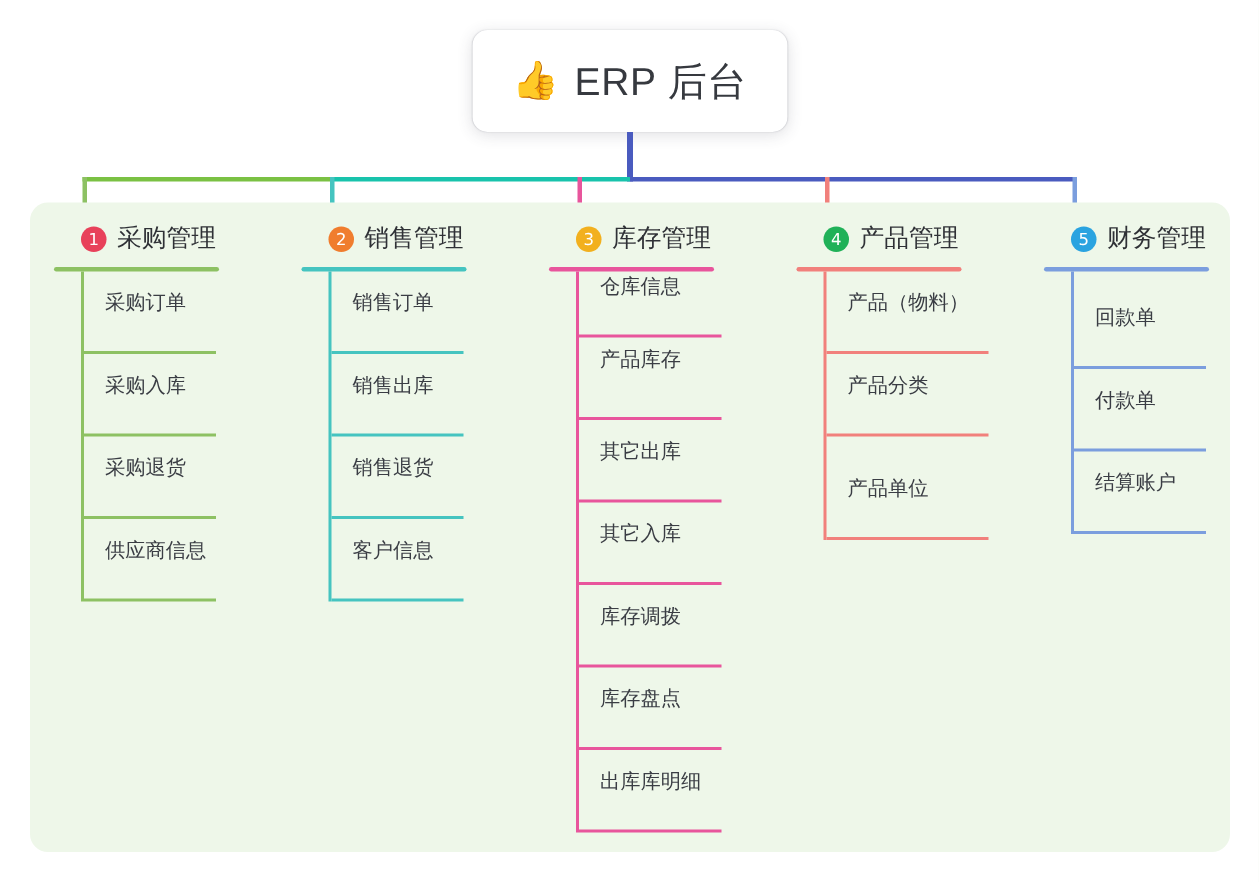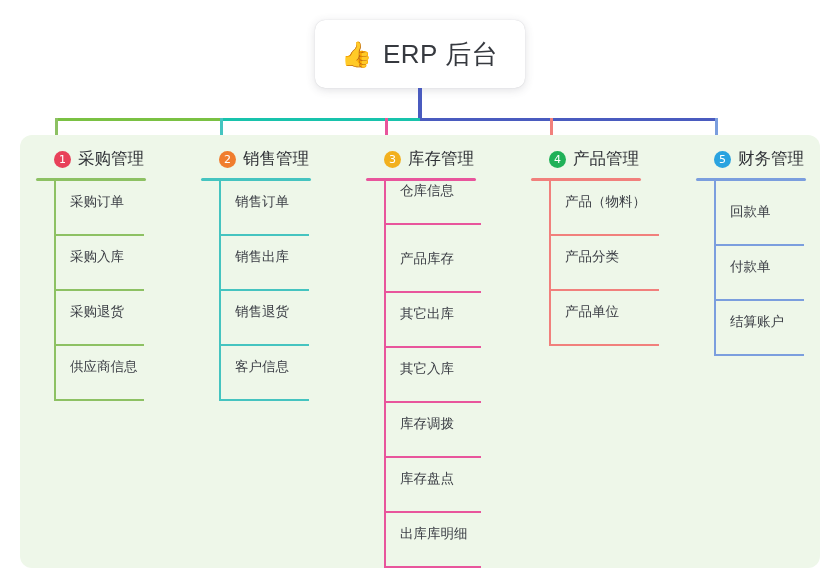--- a/index.html
+++ b/index.html
@@ -210,21 +210,21 @@
           <span class="badge" style="background: rgb(242, 176, 30);">3</span>
           <span class="col-title">库存管理</span>
         </div>
         <div class="col-rule" style="background: rgb(232, 85, 156); width: 110px;"></div>
         <div class="leaves">
           <div class="spine" style="background: rgb(232, 85, 156);"></div>
           <div class="leaf" style="height: 44px;">
             <span class="leaf-label">仓库信息</span>
             <div class="leaf-rule" style="background: rgb(232, 85, 156); width: 95px;"></div>
           </div>
-          <div class="leaf" style="height: 68px;">
+          <div class="leaf" style="height: 55px; align-items: center;">
             <span class="leaf-label">产品库存</span>
             <div class="leaf-rule" style="background: rgb(232, 85, 156); width: 95px;"></div>
           </div>
           <div class="leaf" style="height: 55px; text-align: center;">
             <span class="leaf-label">其它出库</span>
             <div class="leaf-rule" style="background: rgb(232, 85, 156); width: 95px;"></div>
           </div>
           <div class="leaf" style="height: 55px;">
             <span class="leaf-label">其它入库</span>
             <div class="leaf-rule" style="background: rgb(232, 85, 156); width: 95px;"></div>
@@ -252,21 +252,21 @@
         <div class="leaves">
           <div class="spine" style="background: rgb(241, 128, 124);"></div>
           <div class="leaf" style="height: 55px;">
             <span class="leaf-label">产品（物料）</span>
             <div class="leaf-rule" style="background: rgb(241, 128, 124); width: 108px;"></div>
           </div>
           <div class="leaf" style="height: 55px;">
             <span class="leaf-label">产品分类</span>
             <div class="leaf-rule" style="background: rgb(241, 128, 124); width: 108px;"></div>
           </div>
-          <div class="leaf" style="height: 55px;">
+          <div class="leaf" style="height: 69px;">
             <span class="leaf-label">产品单位</span>
             <div class="leaf-rule" style="background: rgb(241, 128, 124); width: 108px;"></div>
           </div>
         </div>
       </div>
       <div class="col" style="left: 696px;">
         <div class="col-head">
           <span class="badge" style="background: rgb(42, 163, 224);">5</span>
           <span class="col-title">财务管理</span>
         </div>

